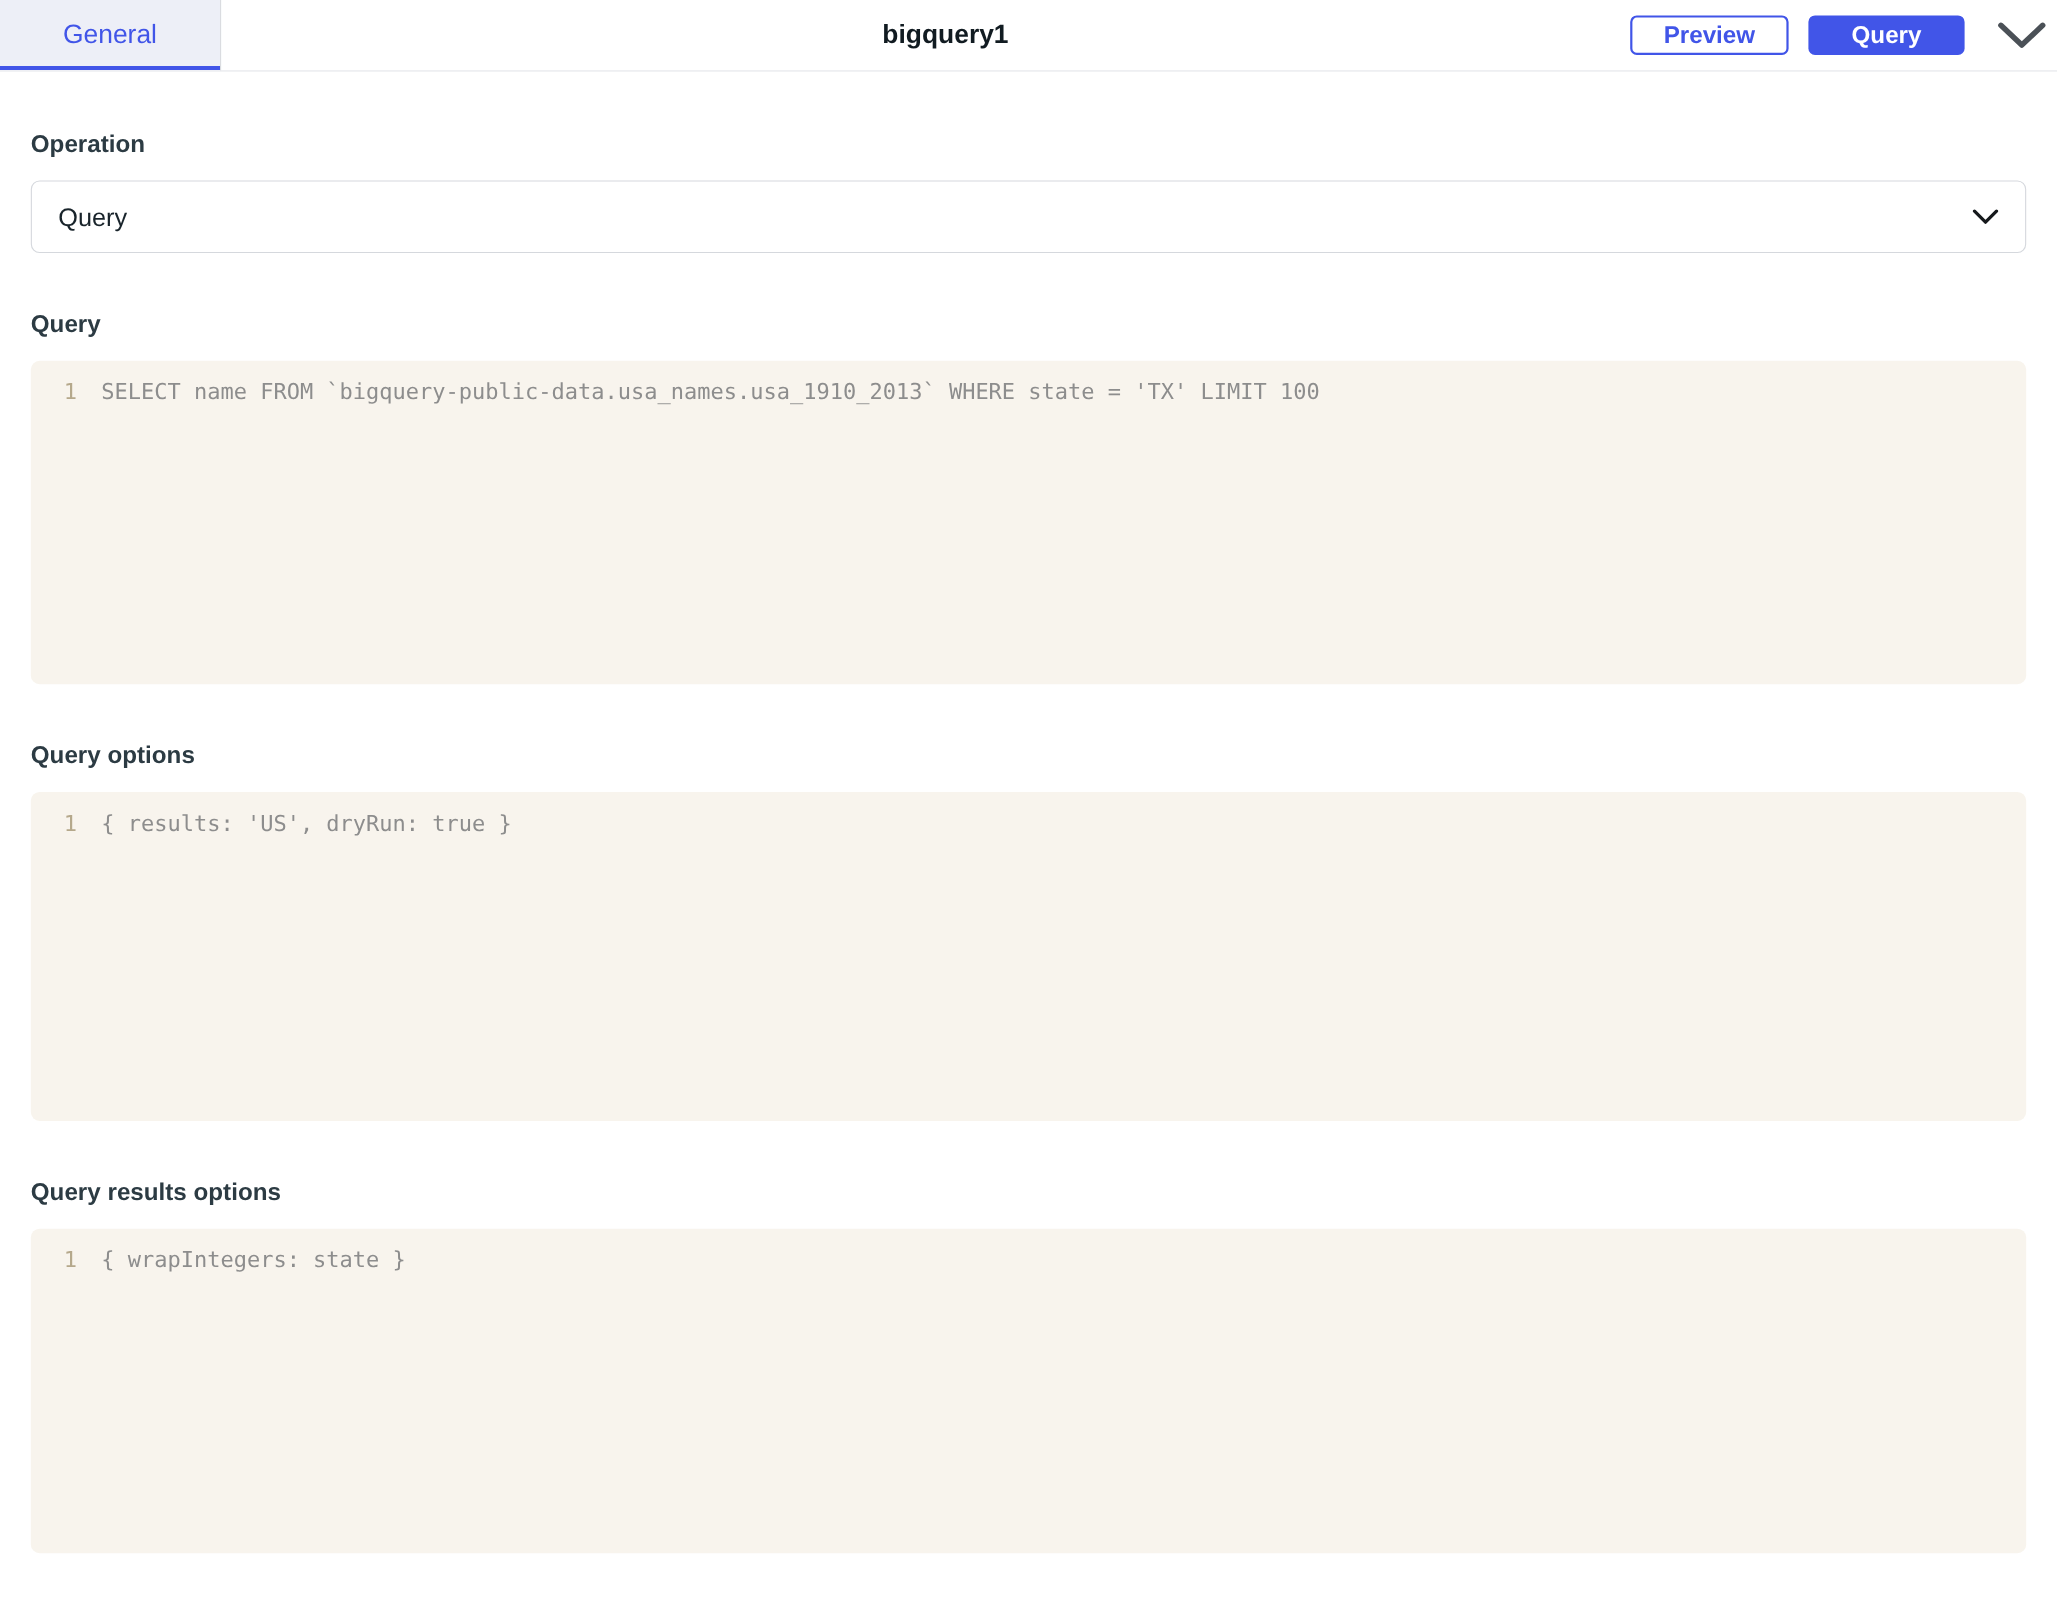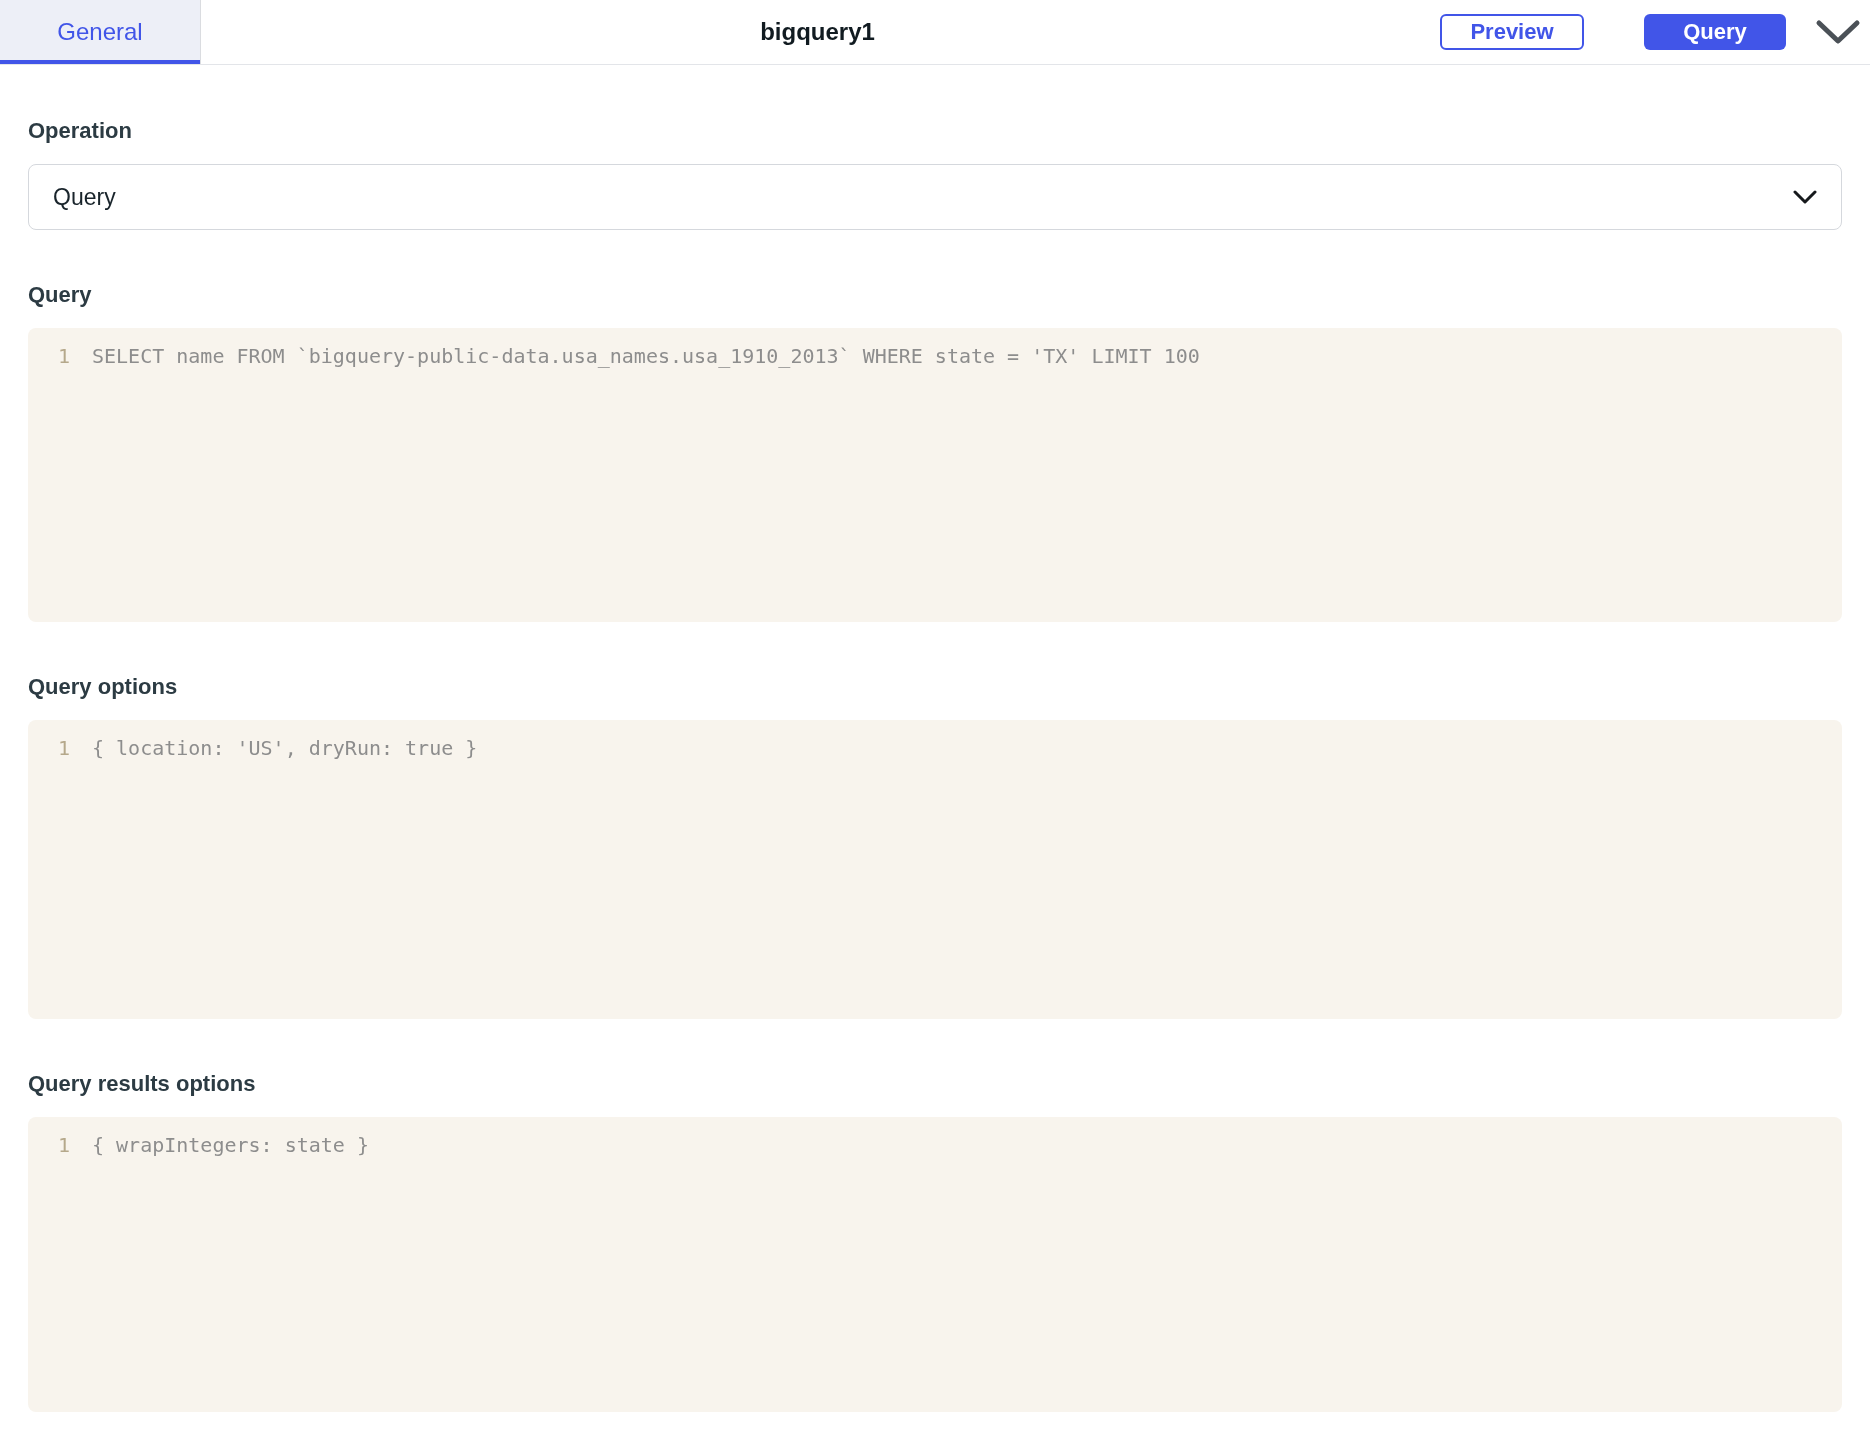--- a/index.html
+++ b/index.html
@@ -46,21 +46,20 @@
   }
   .doc-title{
     flex:1;text-align:center;
     font-size:24px;font-weight:700;color:var(--title);
   }
   .btn{
     height:36px;border-radius:6px;font-size:22px;font-weight:700;
     font-family:"Liberation Sans", sans-serif;
     display:inline-flex;align-items:center;justify-content:center;
     cursor:pointer;
-    margin-left:42px;
   }
   .btn-outline{
     background:#ffffff;color:var(--accent);
     border:2px solid var(--accent);
     padding:0 24px;margin-right:18px;min-width:144px;
   }
   .btn-fill{
     background:var(--accent);color:#ffffff;border:none;
     padding:0 24px;margin-right:24px;min-width:142px;
   }
@@ -147,21 +146,21 @@
     <div class="code-row">
       <span class="gutter">1</span>
       <span class="code-text">SELECT name FROM `bigquery-public-data.usa_names.usa_1910_2013` WHERE state = 'TX' LIMIT 100</span>
     </div>
   </div>
 
   <div class="field-label tight">Query options</div>
   <div class="editor h2">
     <div class="code-row">
       <span class="gutter">1</span>
-      <span class="code-text">{ location: 'US', dryRun: true }</span>
+      <span class="code-text">{ results: 'US', dryRun: true }</span>
     </div>
   </div>
 
   <div class="field-label tight">Query results options</div>
   <div class="editor h3">
     <div class="code-row">
       <span class="gutter">1</span>
       <span class="code-text">{ wrapIntegers: state }</span>
     </div>
   </div>

